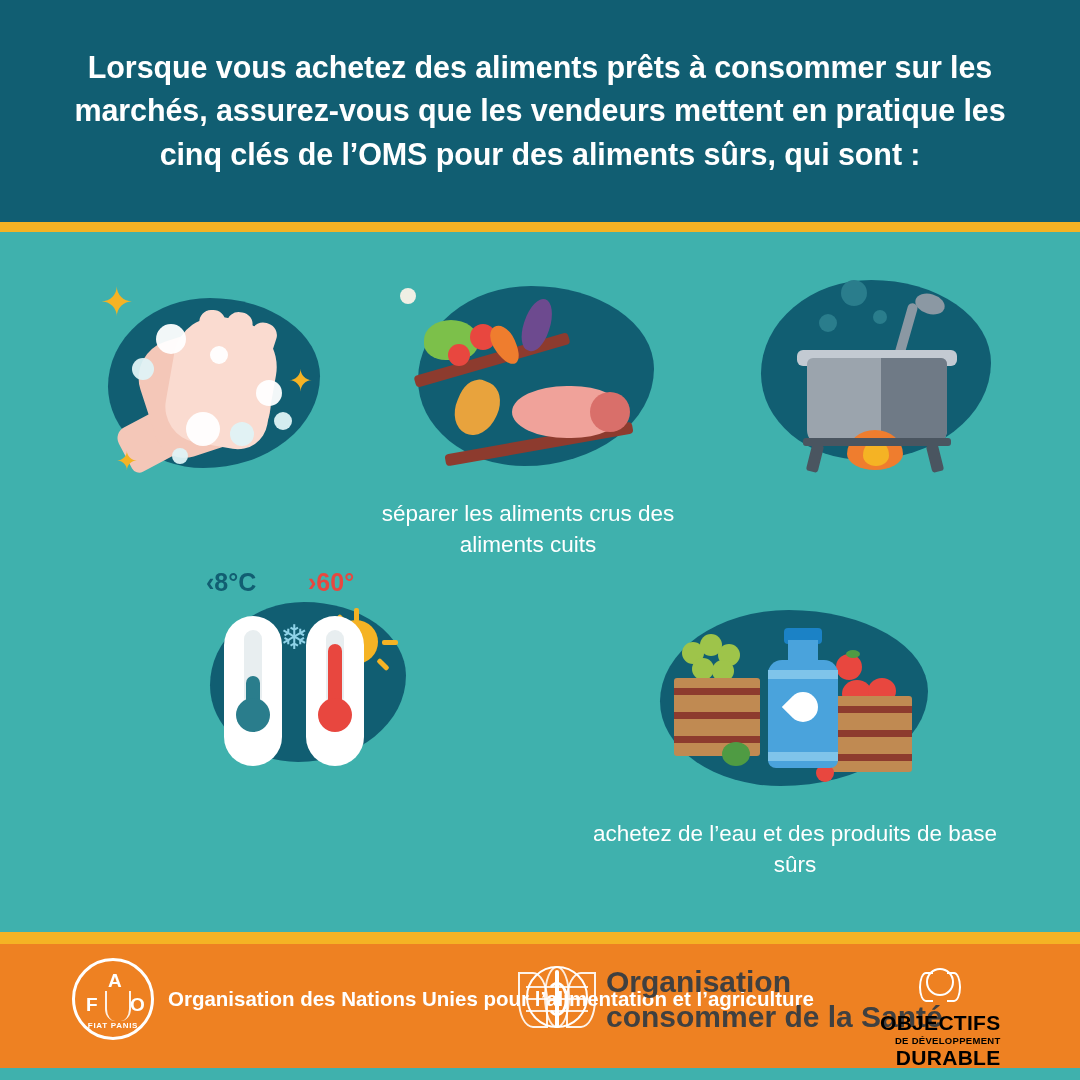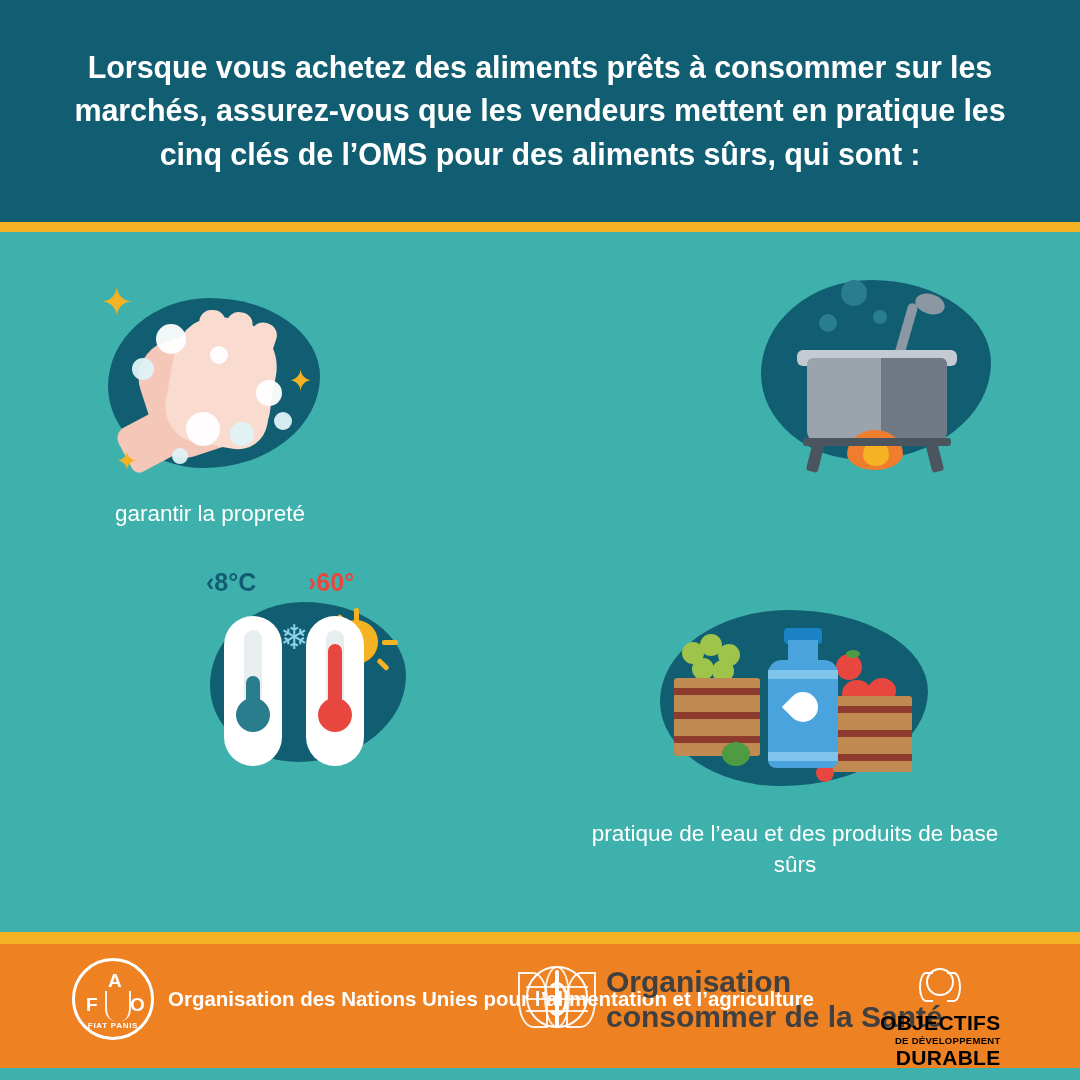--- a/index.html
+++ b/index.html
@@ -563,23 +563,41 @@
         <div class="bubble" style="left:126px; top:150px; width:34px; height:34px;"></div>
         <div class="bubble soft" style="left:170px; top:160px; width:24px; height:24px;"></div>
         <div class="bubble" style="left:196px; top:118px; width:26px; height:26px;"></div>
         <div class="bubble soft" style="left:214px; top:150px; width:18px; height:18px;"></div>
         <div class="bubble" style="left:150px; top:84px; width:18px; height:18px;"></div>
         <div class="bubble soft" style="left:112px; top:186px; width:16px; height:16px;"></div>
         <div class="spark" style="left:40px; top:20px; font-size:40px;">✦</div>
         <div class="spark" style="left:228px; top:104px; font-size:30px;">✦</div>
         <div class="spark" style="left:56px; top:186px; font-size:26px;">✦</div>
       </div>
-      <div class="key-caption">garantir la propreté</div>
     </div>
 
+    <div class="key" id="key-2">
+      <div class="key-art art2">
+        <div class="blob"></div>
+
+        <div class="board" style="left:34px; top:92px; width:160px; height:12px;"></div>
+        <div class="lettuce" style="left:46px; top:58px; width:54px; height:40px;"></div>
+        <div class="veg" style="left:92px; top:62px; width:26px; height:26px; background:#e8473f;"></div>
+        <div class="carrot" style="left:116px; top:62px; width:22px; height:42px;"></div>
+        <div class="eggplant" style="left:146px; top:36px; width:26px; height:54px;"></div>
+        <div class="veg" style="left:70px; top:82px; width:22px; height:22px; background:#e8473f;"></div>
+        <div class="veg" style="left:22px; top:26px; width:16px; height:16px; background:#f0efe4;"></div>
+
+        <div class="board2" style="left:66px; top:176px; width:190px; height:12px;"></div>
+        <div class="chicken-leg" style="left:78px; top:118px; width:42px; height:56px;"></div>
+        <div class="ham" style="left:134px; top:124px; width:110px; height:52px;"></div>
+        <div class="ham-dark" style="left:212px; top:130px; width:40px; height:40px;"></div>
+      </div>
+      <div class="key-caption">séparer les aliments crus des aliments cuits</div>
+    </div>
 
     <div class="key" id="key-3">
       <div class="key-art art3">
         <div class="blob"></div>
         <div class="steam" style="left:118px; top:18px; width:26px; height:26px;"></div>
         <div class="steam" style="left:96px; top:52px; width:18px; height:18px;"></div>
         <div class="steam" style="left:150px; top:48px; width:14px; height:14px;"></div>
         <div class="spoon-handle"></div>
         <div class="spoon-bowl"></div>
         <div class="pot-contents"></div>
@@ -647,21 +665,21 @@
         </div>
         <div class="tomato" style="left:186px; top:172px; width:18px; height:18px;"></div>
 
         <div class="bottle-cap"></div>
         <div class="bottle-neck"></div>
         <div class="bottle-body"></div>
         <div class="bottle-band" style="top:78px;"></div>
         <div class="bottle-band" style="top:160px;"></div>
         <div class="droplet"></div>
       </div>
-      <div class="key-caption">pratique de l’eau et des produits de base sûrs</div>
+      <div class="key-caption">achetez de l’eau et des produits de base sûrs</div>
     </div>
 
   </div>
 
   <div class="footer">
     <div class="footer-rule"></div>
     <div class="logos">
 
       <div class="logo-fao">
         <div class="fao-emblem">

